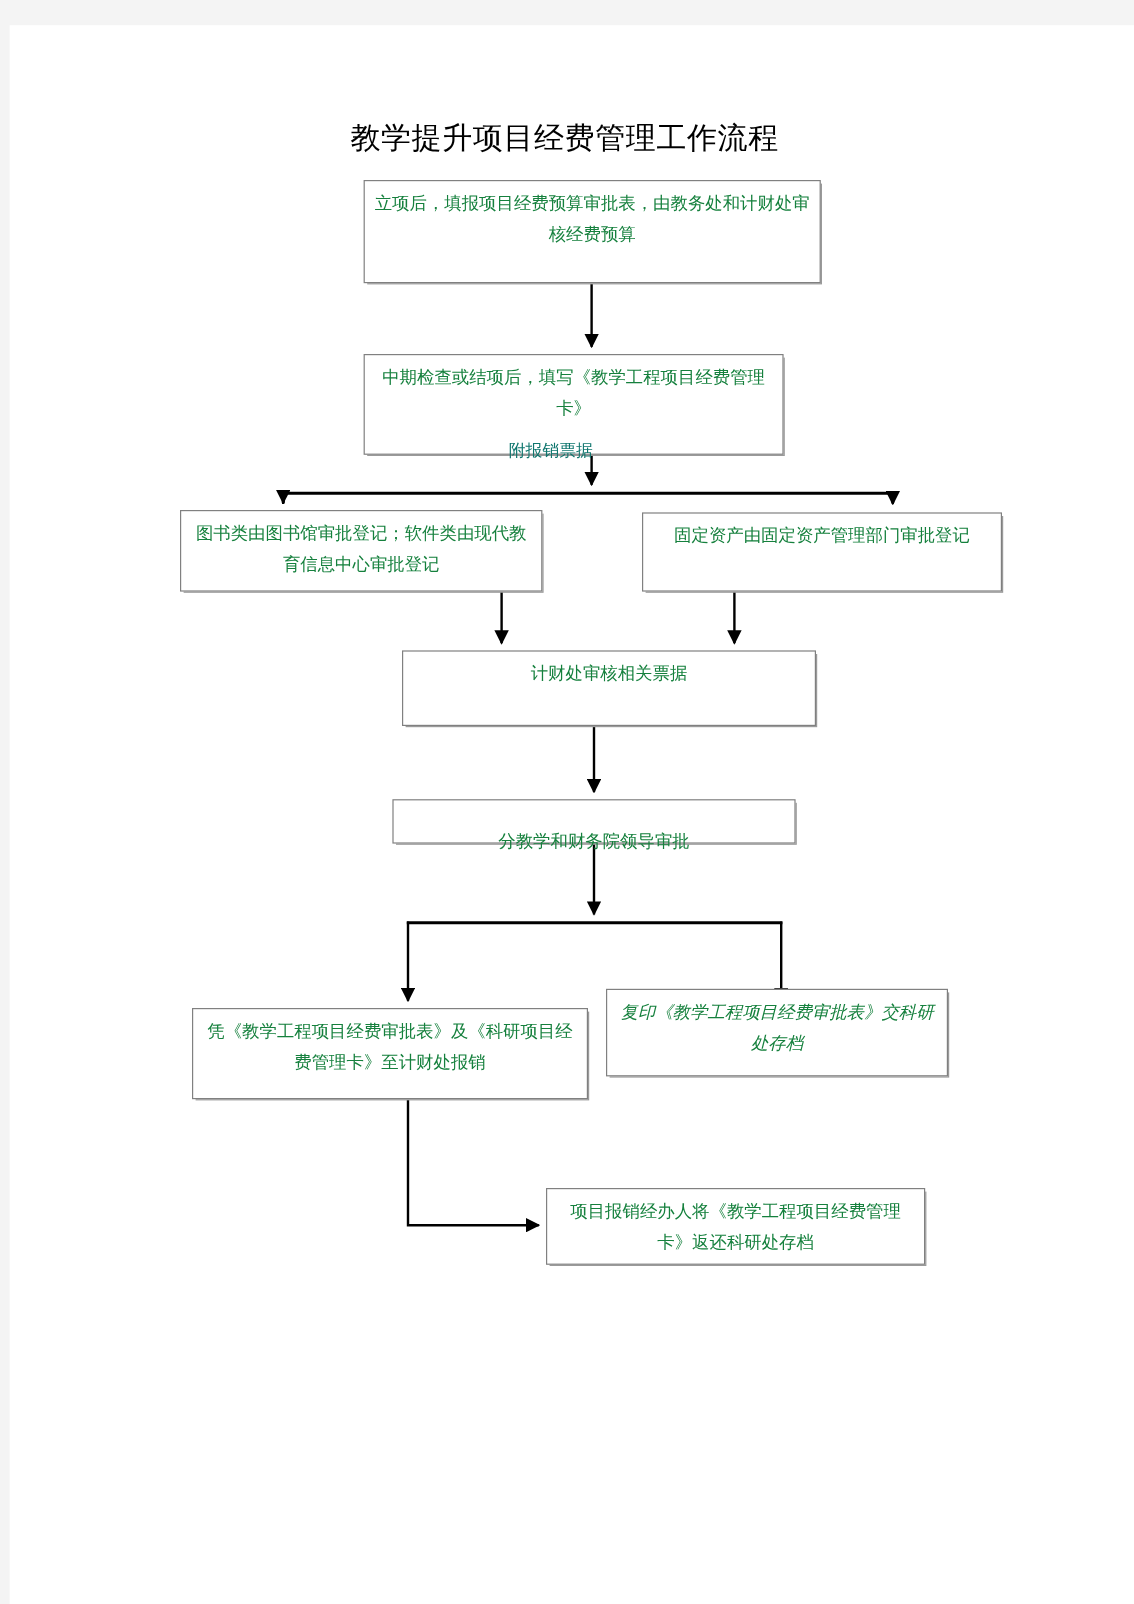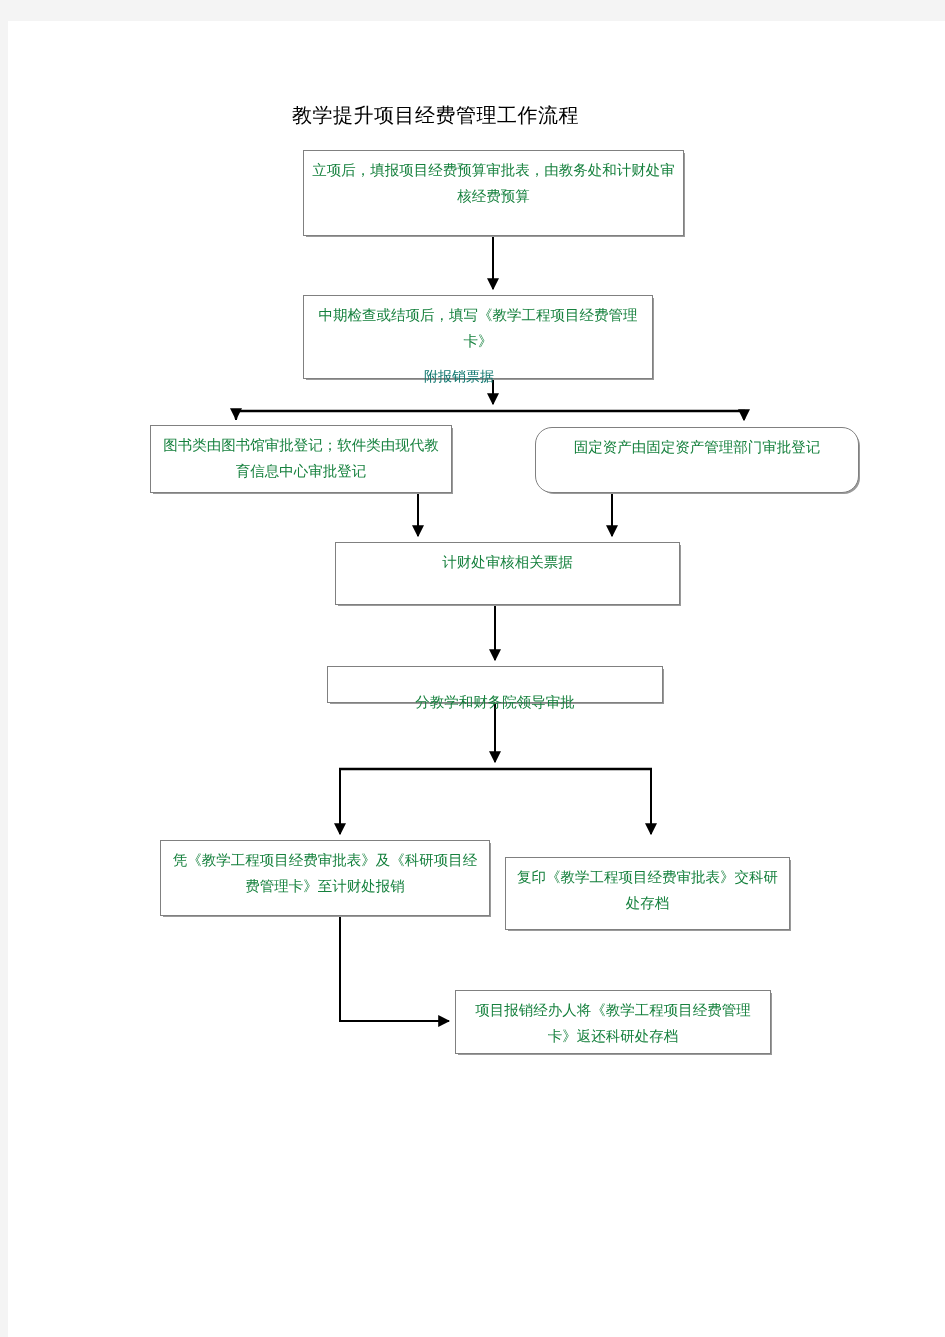--- a/index.html
+++ b/index.html
@@ -19,21 +19,21 @@
     left: 8px;
     top: 21px;
     width: 937px;
     height: 1316px;
     background: #ffffff;
   }
   .title {
     position: absolute;
     left: 292px;
     top: 99px;
-    font-size: 20px;
+    font-size: 25px;
     line-height: 32px;
     color: #000000;
     white-space: nowrap;
     letter-spacing: 0.5px;
   }
   .node {
     position: absolute;
     box-sizing: border-box;
     border: 1px solid #808080;
     background: #ffffff;
@@ -139,35 +139,35 @@
 <div class="node" style="left:303px; top:295px; width:350px; height:84px;">
   <span class="txt">中期检查或结项后，填写《教学工程项目经费管理卡》</span>
 </div>
 
 <div class="edge-label" style="left:424px; top:367px;">附报销票据</div>
 
 <div class="node" style="left:150px; top:425px; width:302px; height:68px;">
   <span class="txt">图书类由图书馆审批登记；软件类由现代教育信息中心审批登记</span>
 </div>
 
-<div class="node" style="left:535px; top:427px; width:324px; height:66px;border-radius:17px;">
+<div class="node" style="left:535px; top:427px; width:300px; height:66px;">
   <span class="txt">固定资产由固定资产管理部门审批登记</span>
 </div>
 
 <div class="node" style="left:335px; top:542px; width:345px; height:63px;">
   <span class="txt">计财处审核相关票据</span>
 </div>
 
 <div class="node" style="left:327px; top:666px; width:336px; height:37px; padding-top:21px; line-height:28px;">
   <span class="txt">分教学和财务院领导审批</span>
 </div>
 
 <div class="node" style="left:160px; top:840px; width:330px; height:76px;">
   <span class="txt">凭《教学工程项目经费审批表》及《科研项目经费管理卡》至计财处报销</span>
 </div>
 
-<div class="node" style="left:505px; top:857px; width:285px; height:73px;">
+<div class="node" style="left:505px; top:824px; width:285px; height:73px;font-style:italic;">
   <span class="txt">复印《教学工程项目经费审批表》交科研处存档</span>
 </div>
 
 <div class="node" style="left:455px; top:990px; width:316px; height:64px;">
   <span class="txt">项目报销经办人将《教学工程项目经费管理卡》返还科研处存档</span>
 </div>
 
 </body></html>

